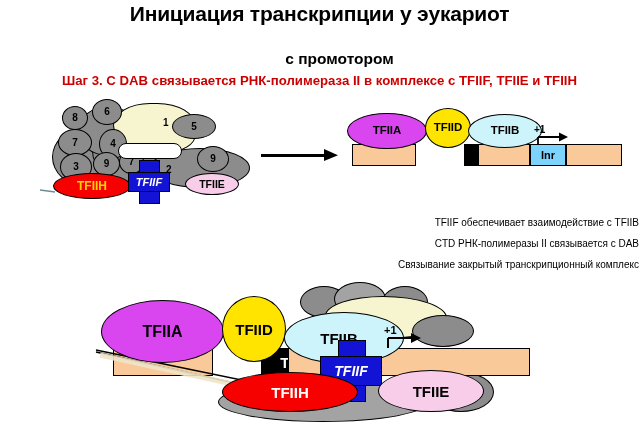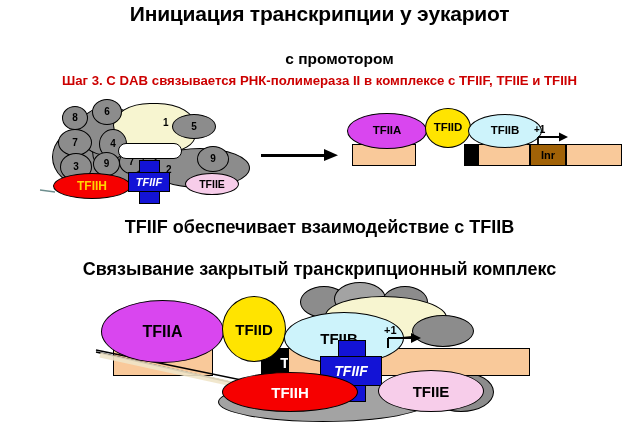--- a/index.html
+++ b/index.html
@@ -62,23 +62,23 @@
     font-size: 13.2px;
     font-weight: bold;
     color: #cc0000;
     white-space: nowrap;
   }
 
   
   .caption {
     position: absolute;
     width: 639px;
-    text-align: center;
-    font-size: 18px;
-    font-weight: bold;
+    text-align: right;
+    font-size: 10px;
+    font-weight: normal;
     color: #000000;
     white-space: nowrap;
     left: 0;
   }
   .cap1 { top: 217px; }
   .cap2 { top: 238px; }
   .cap3 { top: 259px; }
 
   
   .blob {
@@ -130,21 +130,21 @@
     position: absolute;
     border: 1.2px solid #000;
     box-sizing: border-box;
     display: flex;
     align-items: center;
     justify-content: center;
     font-weight: bold;
   }
   .peach { background: #f9c99a; }
   .tata { background: #000000; color: #ffffff; margin-left: 48px; }
-  .inr  { background: #a16207; color: #000000; }
+  .inr  { background: #7dd3fc; color: #000000; }
 
   .arrow-line {
     position: absolute;
     background: #000;
   }
   svg.overlay { position: absolute; left:0; top:0; overflow: visible; }
 </style>
 </head>
 <body>
 
@@ -312,15 +312,16 @@
     </div>
 
     <div style="position:absolute; left:384px; top:324px; font-size:11px; font-weight:bold; color:#000;">+1</div>
     <svg class="overlay" width="639" height="432">
       <path d="M388,338 L388,348 M388,338 L412,338" stroke="#000" stroke-width="2" fill="none"></path>
       <polygon points="411,333 421,338 411,343" fill="#000"></polygon>
     </svg>
   </div>
 
   <div class="caption cap1">TFIIF обеспечивает взаимодействие с TFIIB</div>
+  <div class="caption cap2">CTD РНК-полимеразы II связывается с DAB</div>
   <div class="caption cap3">Связывание закрытый транскрипционный комплекс</div>
 
 </div>
 
 </body></html>

